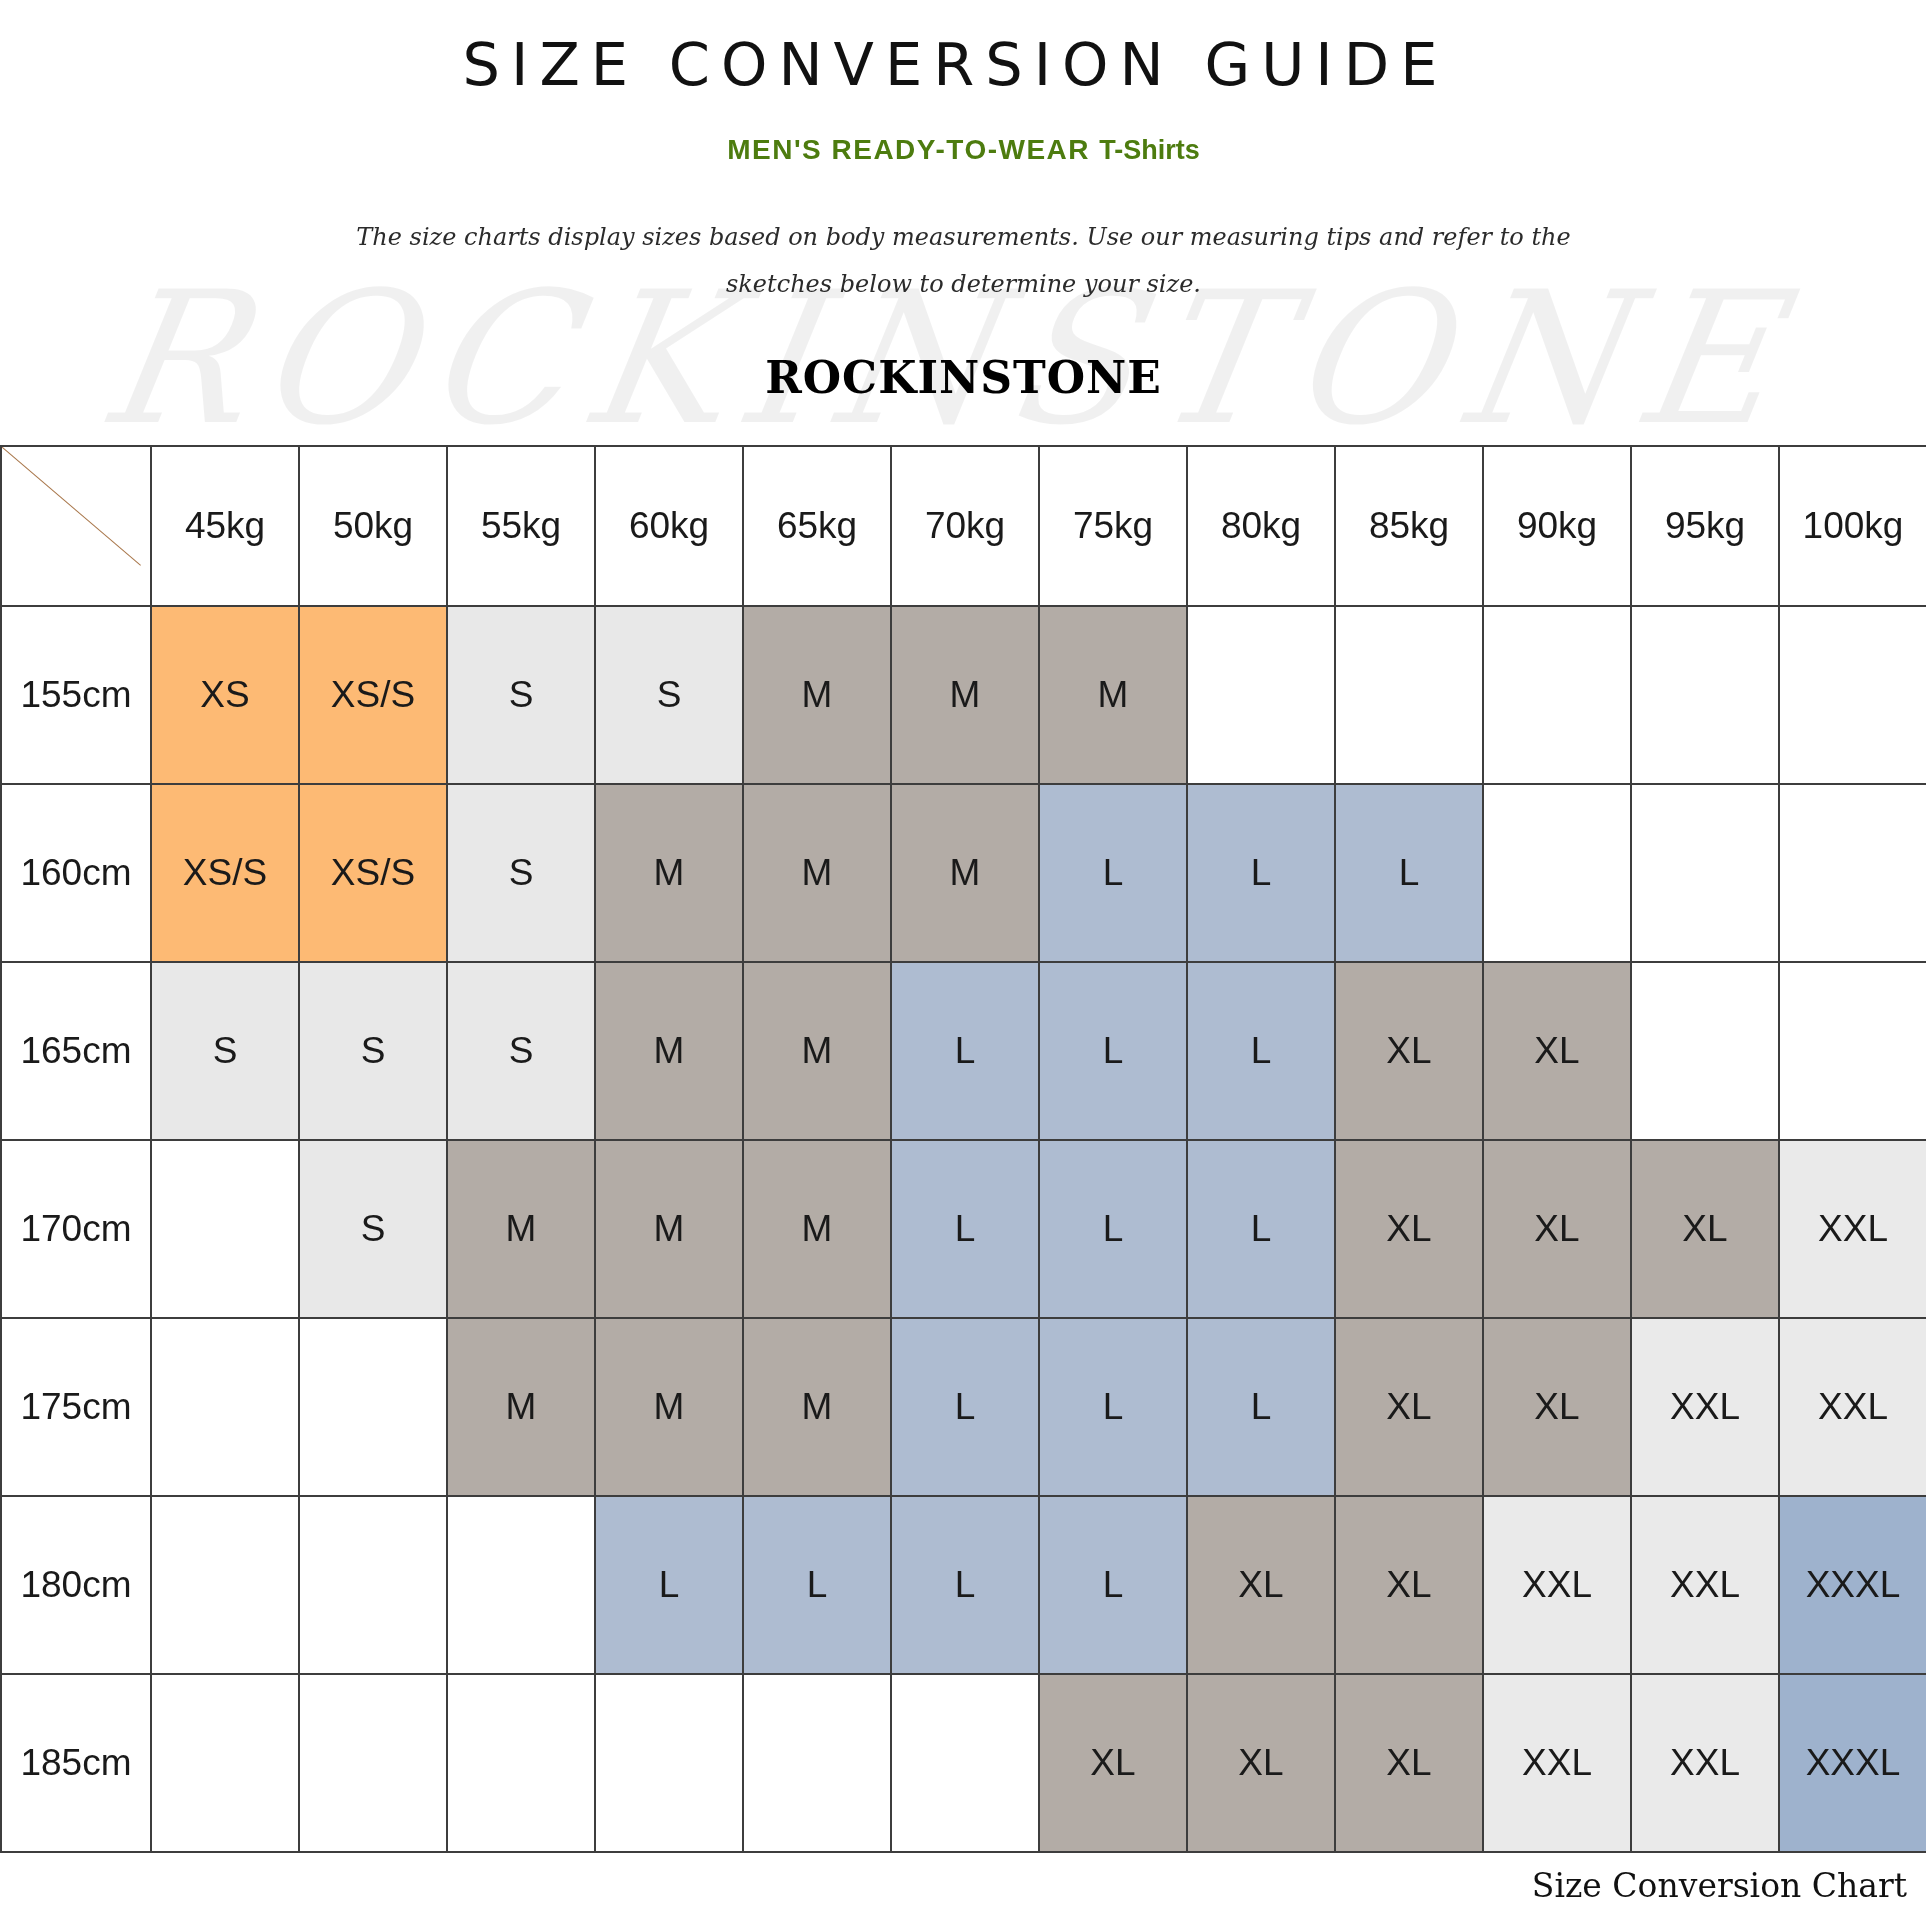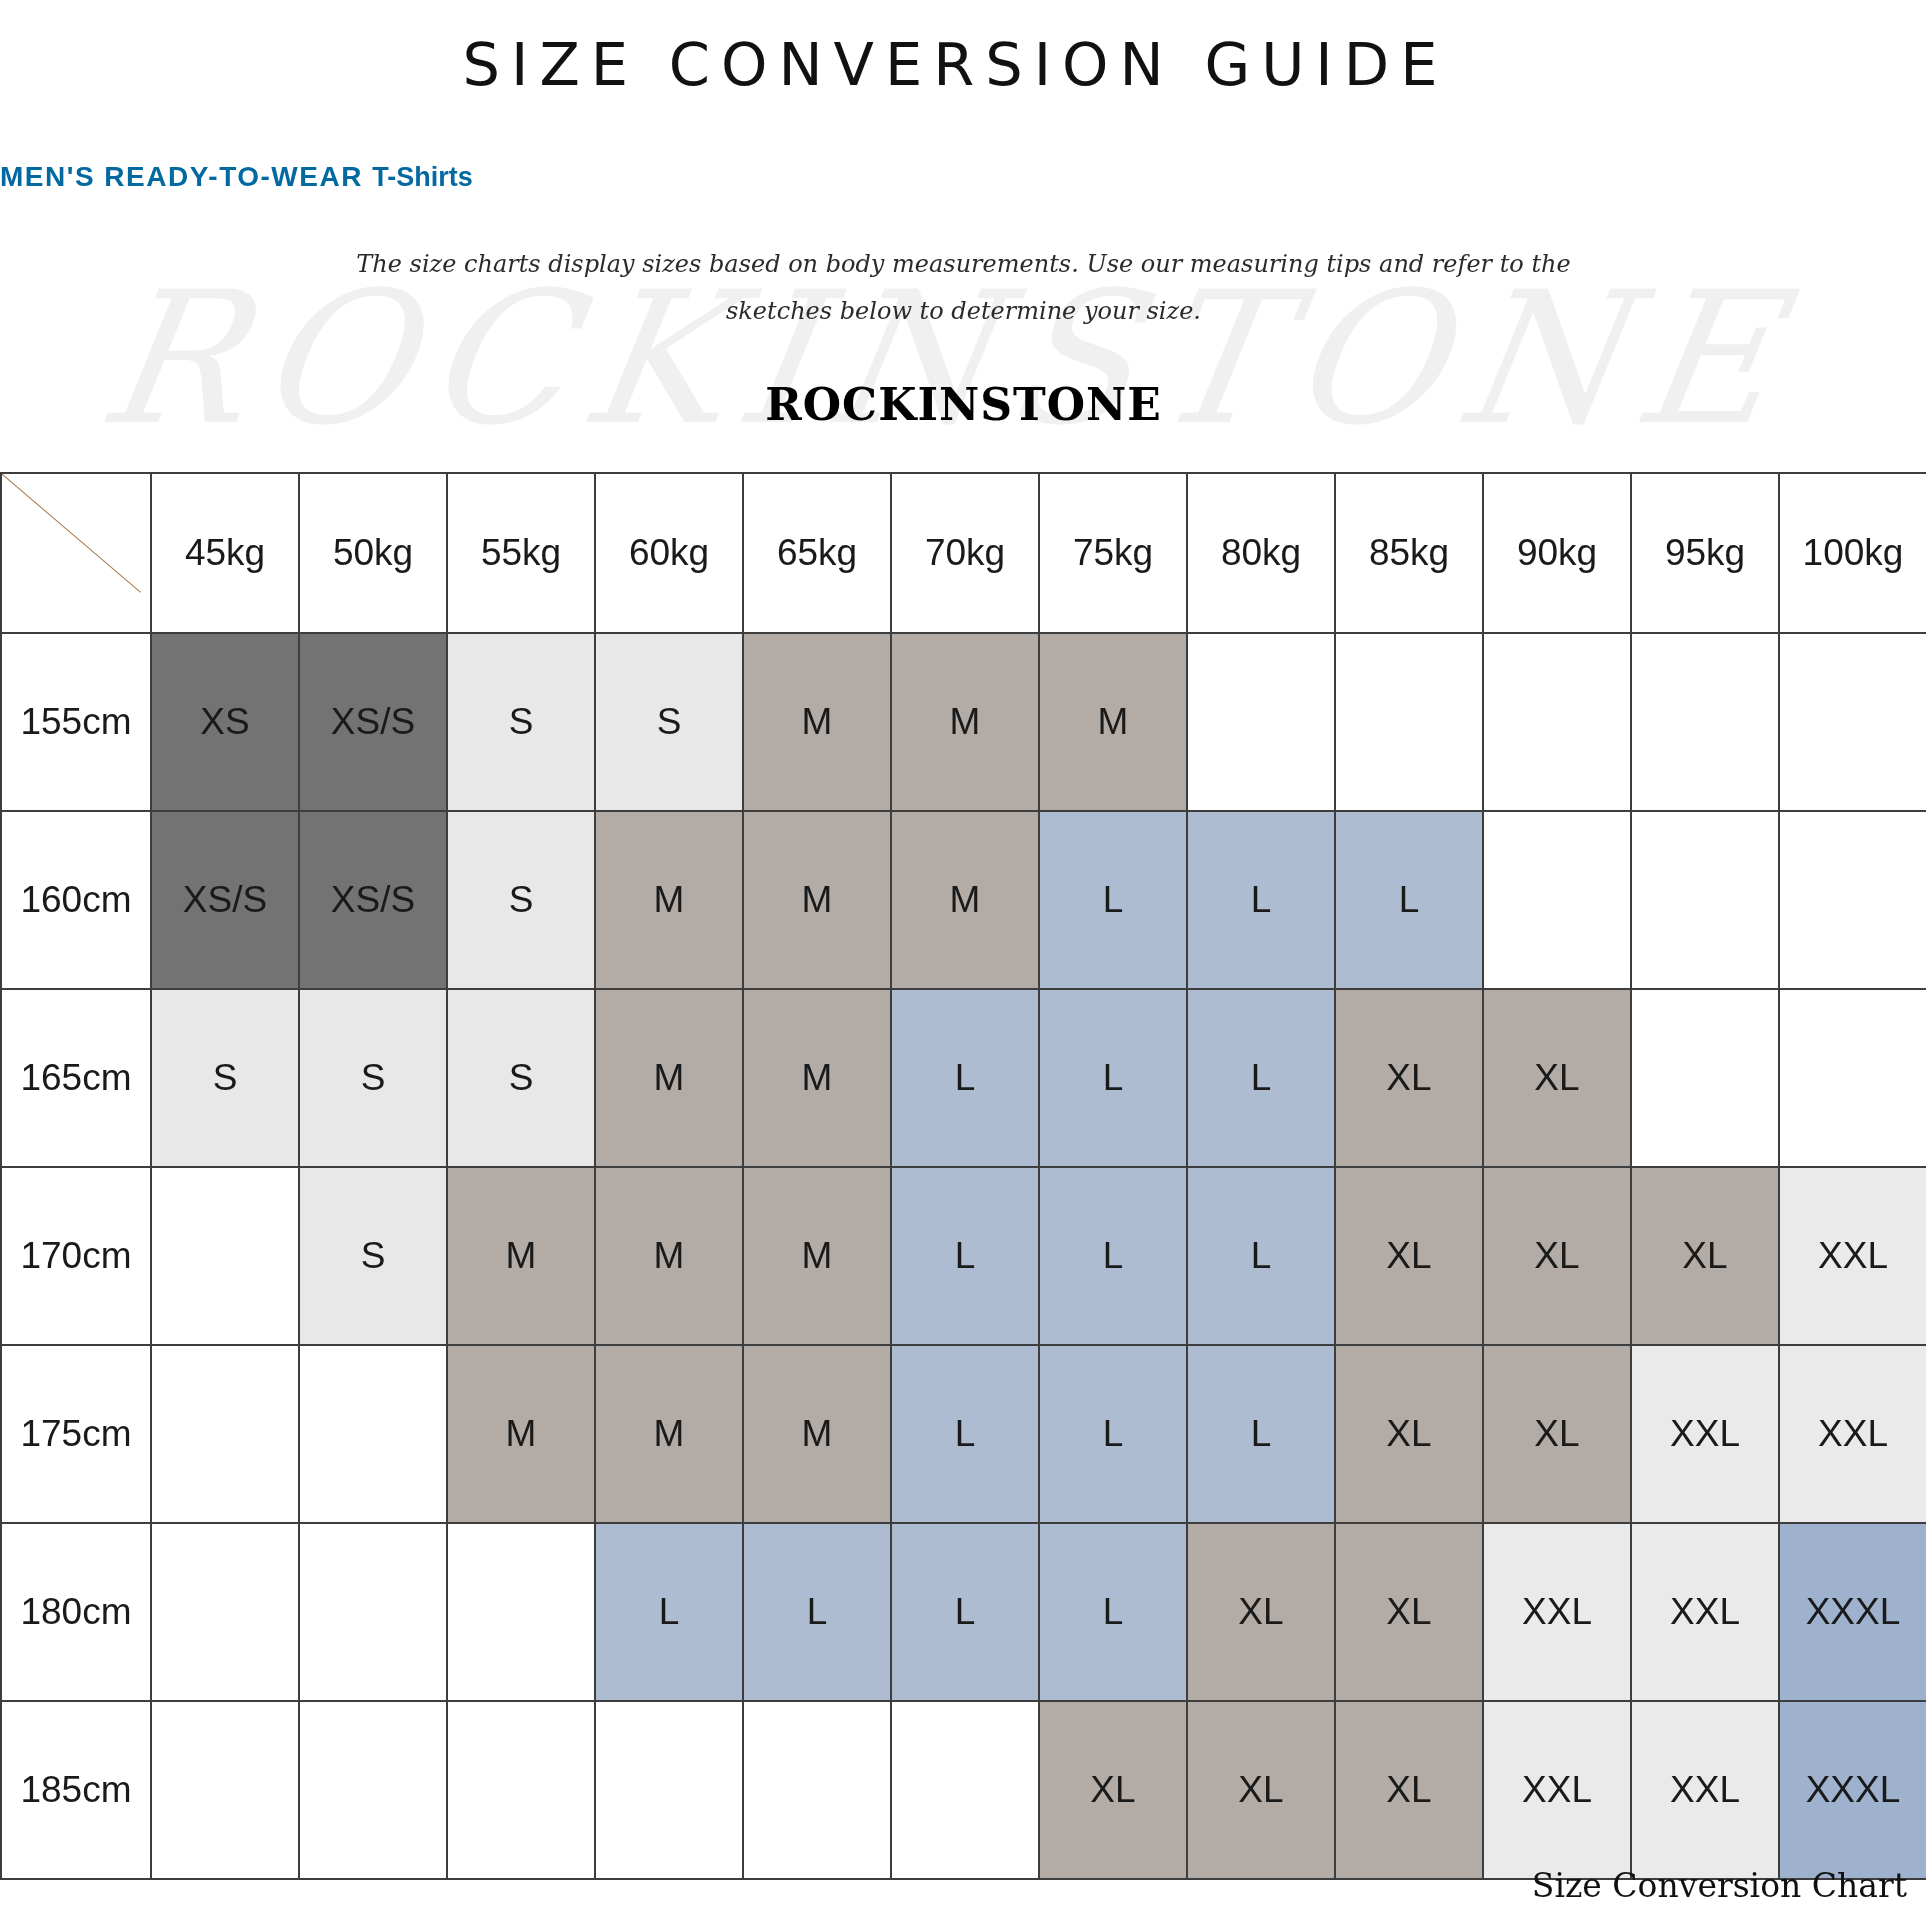--- a/index.html
+++ b/index.html
@@ -46,25 +46,26 @@
   .main-title {
     text-align: center;
     font-family: "DejaVu Sans", sans-serif;
     font-size: 59px;
     font-weight: 400;
     letter-spacing: 11px;
     margin: 30px 16px 0 0;
     color: #111;
   }
   .sub-title {
-    margin-top: 62px;
+    text-align: center;
+    margin-top: 35px;
     font-size: 28px;
     font-weight: bold;
     letter-spacing: 1.5px;
-    color: #0369a1;
+    color: #4d7c0f;
   }
   .sub-title .category {
     letter-spacing: 0px;
     font-size: 27px;
   }
   .intro {
     margin: 48px auto 0 auto;
     width: 1317px;
     text-align: center;
     font-family: "DejaVu Serif", serif;
@@ -123,21 +124,21 @@
     background: #a8764a;
     transform-origin: 0 0;
     transform: rotate(40.5deg);
   }
   .rowhead {
     background: #fff;
   }
 
   
   .c-blank { background: #ffffff; }
-  .c-xs    { background: #737373; margin-top: 44px; }
+  .c-xs    { background: #fdba74; margin-top: 44px; }
   .c-s     { background: #e8e8e8; }
   .c-m     { background: #b3aca6; }
   .c-l     { background: #aebcd1; }
   .c-xl    { background: #b3aca6; }
   .c-xxl   { background: #eaeaea; }
   .c-xxxl  { background: #9eb2cd; }
 
   
   .footer-caption {
     position: absolute;

